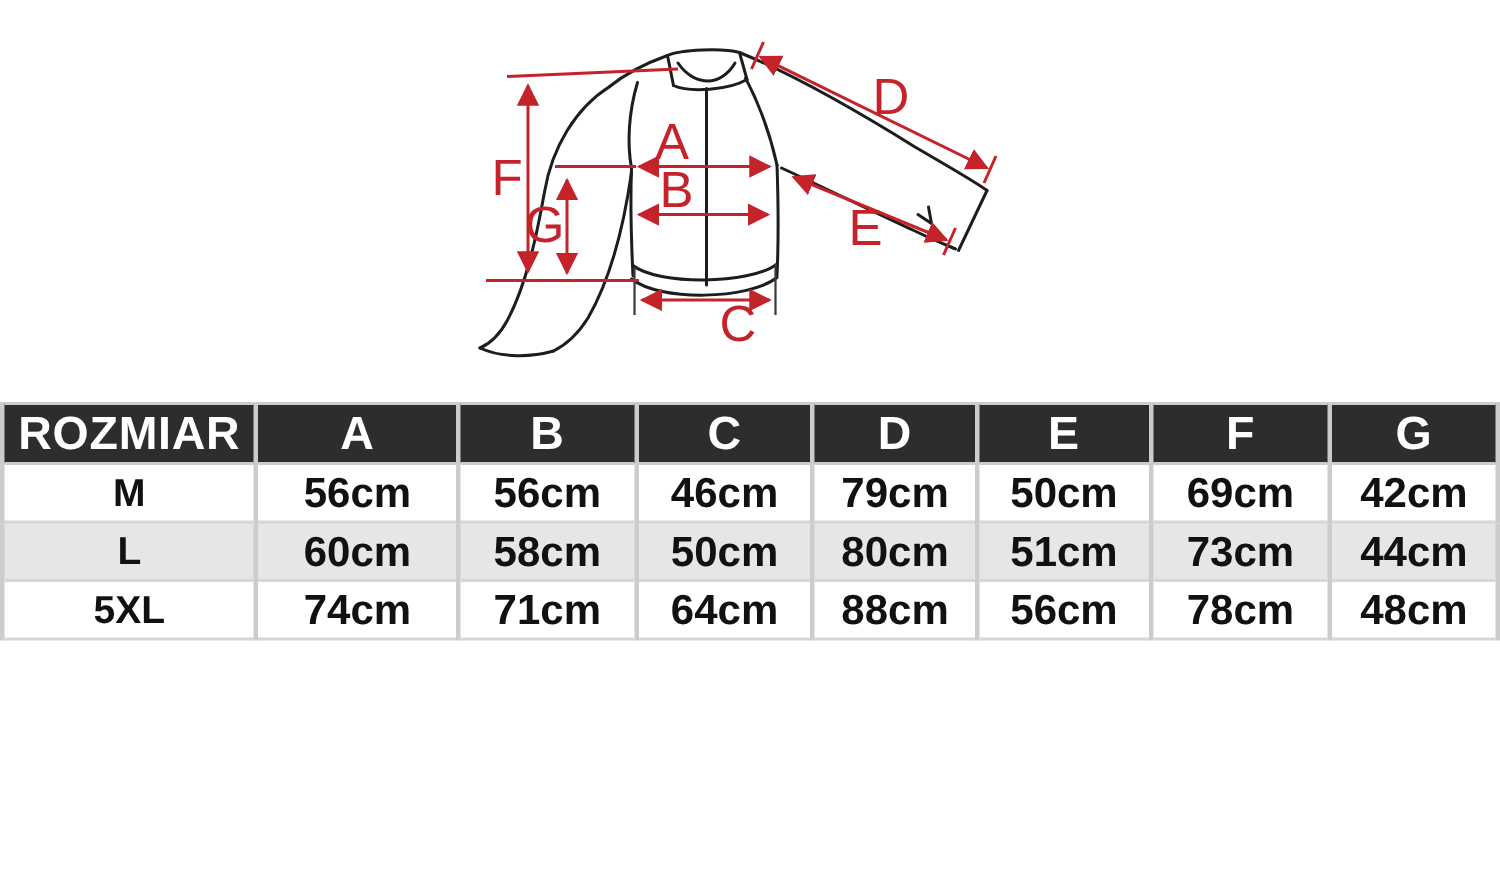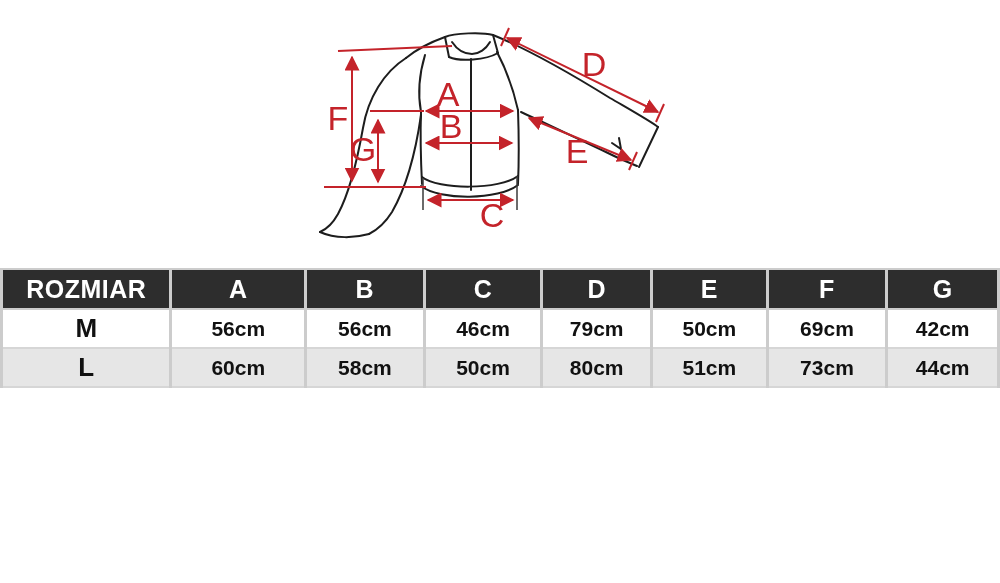--- a/index.html
+++ b/index.html
@@ -19,32 +19,32 @@
 
   table.size-table{
     width:1000px;
     border-collapse:collapse;
     table-layout:fixed;
     font-family:"Liberation Sans", sans-serif;
   }
   table.size-table th{
     background:#2d2d2d;
     color:#ffffff;
-    font-size:25px;
+    font-size:31px;
     font-weight:bold;
     height:36px;
     text-align:center;
     border-left:3px solid #cccccc;
     border-right:3px solid #cccccc;
     border-top:2px solid #cccccc;
     border-bottom:2px solid #cccccc;
     letter-spacing:0.5px;
   }
   table.size-table td{
-    font-size:21px;
+    font-size:28px;
     font-weight:bold;
     color:#111111;
     height:35px;
     text-align:center;
     border-left:3px solid #cccccc;
     border-right:3px solid #cccccc;
     border-top:2px solid #d6d6d6;
     border-bottom:2px solid #d6d6d6;
   }
   table.size-table td.size-cell{font-size:26px;}
@@ -182,15 +182,25 @@
       <tr class="row-alt">
         <td class="size-cell">L</td>
         <td>60cm</td>
         <td>58cm</td>
         <td>50cm</td>
         <td>80cm</td>
         <td>51cm</td>
         <td>73cm</td>
         <td>44cm</td>
       </tr>
+      <tr class="row-plain">
+        <td class="size-cell">5XL</td>
+        <td>74cm</td>
+        <td>71cm</td>
+        <td>64cm</td>
+        <td>88cm</td>
+        <td>56cm</td>
+        <td>78cm</td>
+        <td>48cm</td>
+      </tr>
     </tbody>
   </table>
 </div>
 
 </body></html>

